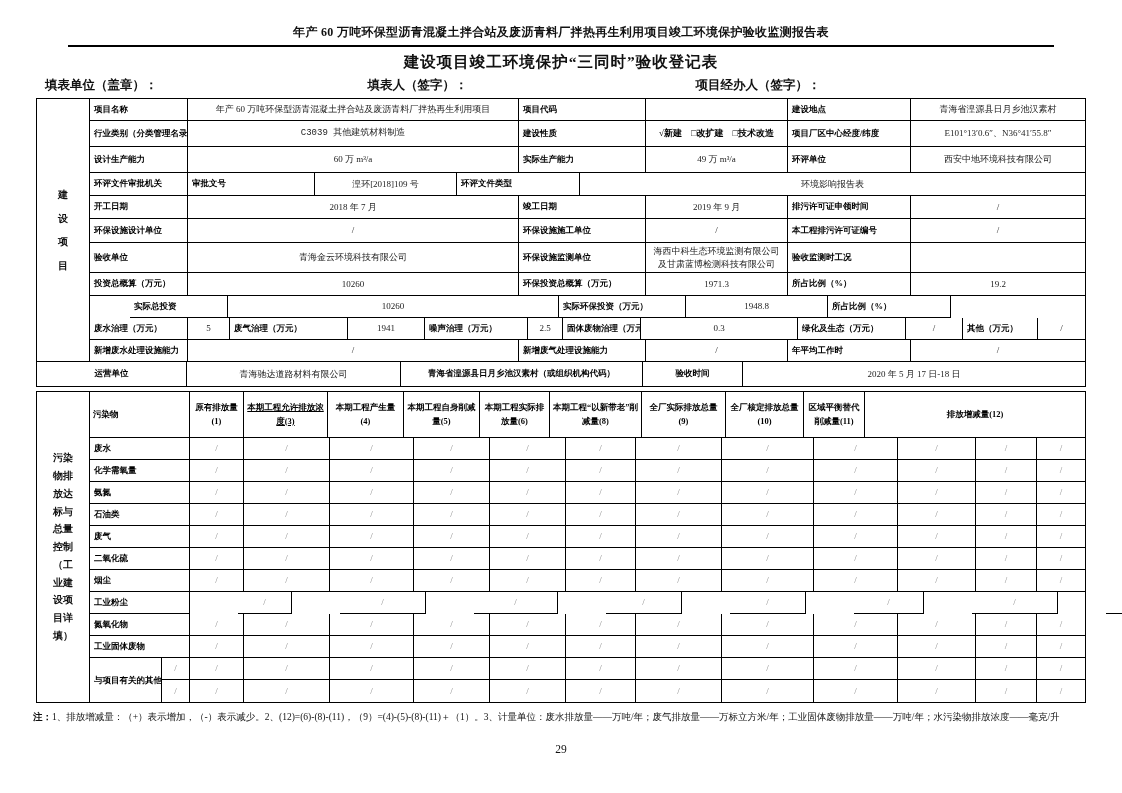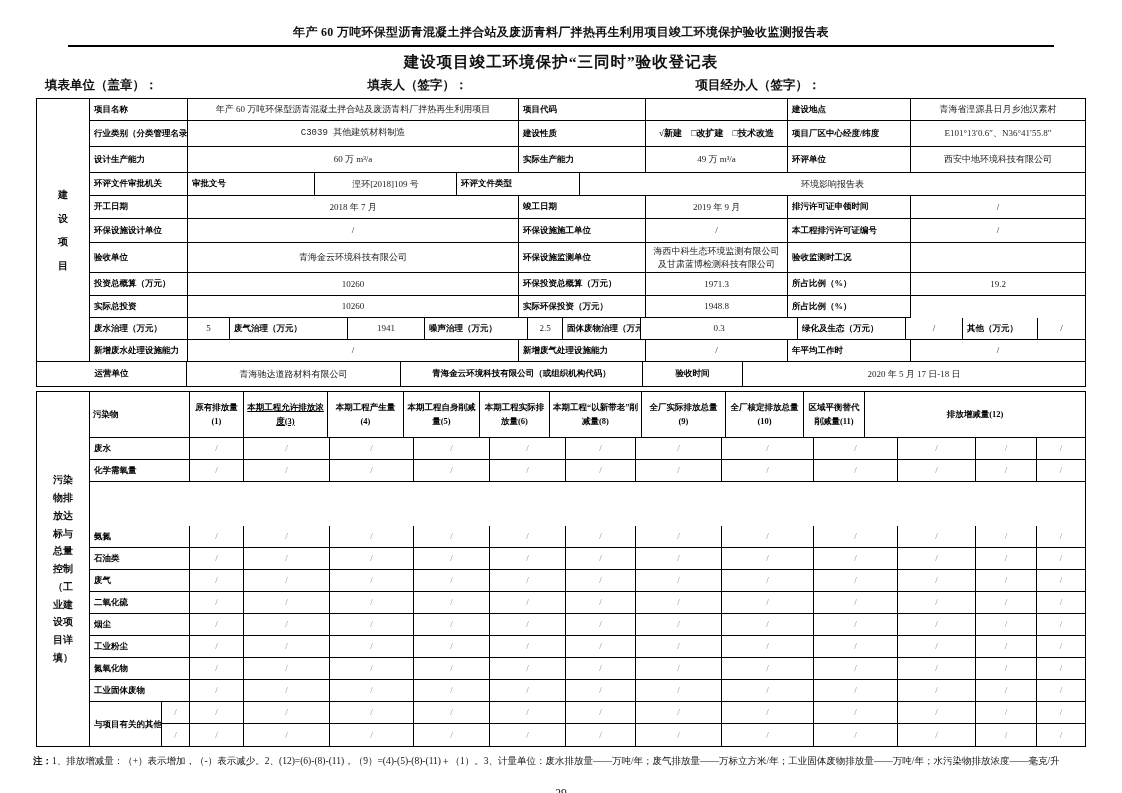--- a/index.html
+++ b/index.html
@@ -147,21 +147,21 @@
           <div class="cell val last" style="width: 176px; flex: 1 1 auto;"></div>
         </div>
         <div class="row" style="height: 23px; flex: 0 0 23px;">
           <div class="cell lbl" style="width: 98px; flex: 0 0 98px;">投资总概算（万元）</div>
           <div class="cell val" style="width: 331px; flex: 0 0 331px;">10260</div>
           <div class="cell lbl" style="width: 127px; flex: 0 0 127px;">环保投资总概算（万元）</div>
           <div class="cell val" style="width: 142px; flex: 0 0 142px;">1971.3</div>
           <div class="cell lbl" style="width: 123px; flex: 0 0 123px;">所占比例（%）</div>
           <div class="cell val last" style="width: 176px; flex: 1 1 auto;">19.2</div>
         </div>
-        <div class="row" style="height: 22px; flex: 0 0 22px;">
+        <div class="row" style="height: 22px; flex: 0 0 22px; margin-left: 40px;">
           <div class="cell lbl" style="width: 98px; flex: 0 0 98px;">实际总投资</div>
           <div class="cell val" style="width: 331px; flex: 0 0 331px;">10260</div>
           <div class="cell lbl" style="width: 127px; flex: 0 0 127px;">实际环保投资（万元）</div>
           <div class="cell val" style="width: 142px; flex: 0 0 142px;">1948.8</div>
           <div class="cell lbl" style="width: 123px; flex: 0 0 123px;">所占比例（%）</div>
         </div>
         <div class="row" style="height: 22px; flex: 0 0 22px;">
           <div class="cell lbl" style="width: 98px; flex: 0 0 98px;">废水治理（万元）</div>
           <div class="cell val" style="width: 42px; flex: 0 0 42px;">5</div>
           <div class="cell lbl" style="width: 118px; flex: 0 0 118px;">废气治理（万元）</div>
@@ -181,21 +181,21 @@
           <div class="cell lbl" style="width: 127px; flex: 0 0 127px;">新增废气处理设施能力</div>
           <div class="cell val" style="width: 142px; flex: 0 0 142px;">/</div>
           <div class="cell lbl" style="width: 123px; flex: 0 0 123px;">年平均工作时</div>
           <div class="cell val last" style="width: 176px; flex: 1 1 auto;">/</div>
         </div>
       </div>
     </div>
     <div class="row op" style="height: 24px;">
       <div class="cell lc" style="width: 150px; flex: 0 0 150px;">运营单位</div>
       <div class="cell val" style="width: 214px; flex: 0 0 214px;">青海驰达道路材料有限公司</div>
-      <div class="cell lc" style="width: 242px; flex: 0 0 242px;">青海金云环境科技有限公司（或组织机构代码）</div>
+      <div class="cell lc" style="width: 242px; flex: 0 0 242px;">青海省湟源县日月乡池汉素村（或组织机构代码）</div>
       <div class="cell lc" style="width: 100px; flex: 0 0 100px;">验收时间</div>
       <div class="cell val last" style="width: 194px; flex: 1 1 auto;">2020 年 5 月 17 日-18 日</div>
     </div>
   </div>
 <div class="gap"></div>
 <div id="poll" class="tblx">
     <div class="with-side">
       <div class="side-cell">污染
 物排
 放达
@@ -244,21 +244,21 @@
           <div class="cell pv" style="width: 76px; flex: 0 0 76px;">/</div>
           <div class="cell pv" style="width: 76px; flex: 0 0 76px;">/</div>
           <div class="cell pv" style="width: 70px; flex: 0 0 70px;">/</div>
           <div class="cell pv" style="width: 86px; flex: 0 0 86px;">/</div>
           <div class="cell pv" style="width: 92px; flex: 0 0 92px;">/</div>
           <div class="cell pv" style="width: 84px; flex: 0 0 84px;">/</div>
           <div class="cell pv" style="width: 78px; flex: 0 0 78px;">/</div>
           <div class="cell pv" style="width: 61px; flex: 0 0 61px;">/</div>
           <div class="cell pv last" style="width: 50px; flex: 1 1 auto;">/</div>
         </div>
-        <div class="row" style="height: 22px; flex: 0 0 22px; margin-top: 44px;">
+        <div class="row" style="height: 22px; flex: 0 0 22px;">
           <div class="cell pname" style="width: 100px; flex: 0 0 100px;">氨氮</div>
           <div class="cell pv" style="width: 54px; flex: 0 0 54px;">/</div>
           <div class="cell pv" style="width: 86px; flex: 0 0 86px;">/</div>
           <div class="cell pv" style="width: 84px; flex: 0 0 84px;">/</div>
           <div class="cell pv" style="width: 76px; flex: 0 0 76px;">/</div>
           <div class="cell pv" style="width: 76px; flex: 0 0 76px;">/</div>
           <div class="cell pv" style="width: 70px; flex: 0 0 70px;">/</div>
           <div class="cell pv" style="width: 86px; flex: 0 0 86px;">/</div>
           <div class="cell pv" style="width: 92px; flex: 0 0 92px;">/</div>
           <div class="cell pv" style="width: 84px; flex: 0 0 84px;">/</div>
@@ -319,21 +319,21 @@
           <div class="cell pv" style="width: 76px; flex: 0 0 76px;">/</div>
           <div class="cell pv" style="width: 76px; flex: 0 0 76px;">/</div>
           <div class="cell pv" style="width: 70px; flex: 0 0 70px;">/</div>
           <div class="cell pv" style="width: 86px; flex: 0 0 86px;">/</div>
           <div class="cell pv" style="width: 92px; flex: 0 0 92px;">/</div>
           <div class="cell pv" style="width: 84px; flex: 0 0 84px;">/</div>
           <div class="cell pv" style="width: 78px; flex: 0 0 78px;">/</div>
           <div class="cell pv" style="width: 61px; flex: 0 0 61px;">/</div>
           <div class="cell pv last" style="width: 50px; flex: 1 1 auto;">/</div>
         </div>
-        <div class="row" style="height: 22px; flex: 0 0 22px;">
+        <div class="row" style="height: 22px; flex: 0 0 22px; gap: 48px;">
           <div class="cell pname" style="width: 100px; flex: 0 0 100px;">工业粉尘</div>
           <div class="cell pv" style="width: 54px; flex: 0 0 54px;">/</div>
           <div class="cell pv" style="width: 86px; flex: 0 0 86px;">/</div>
           <div class="cell pv" style="width: 84px; flex: 0 0 84px;">/</div>
           <div class="cell pv" style="width: 76px; flex: 0 0 76px;">/</div>
           <div class="cell pv" style="width: 76px; flex: 0 0 76px;">/</div>
           <div class="cell pv" style="width: 70px; flex: 0 0 70px;">/</div>
           <div class="cell pv" style="width: 86px; flex: 0 0 86px;">/</div>
           <div class="cell pv" style="width: 92px; flex: 0 0 92px;">/</div>
           <div class="cell pv" style="width: 84px; flex: 0 0 84px;">/</div>

